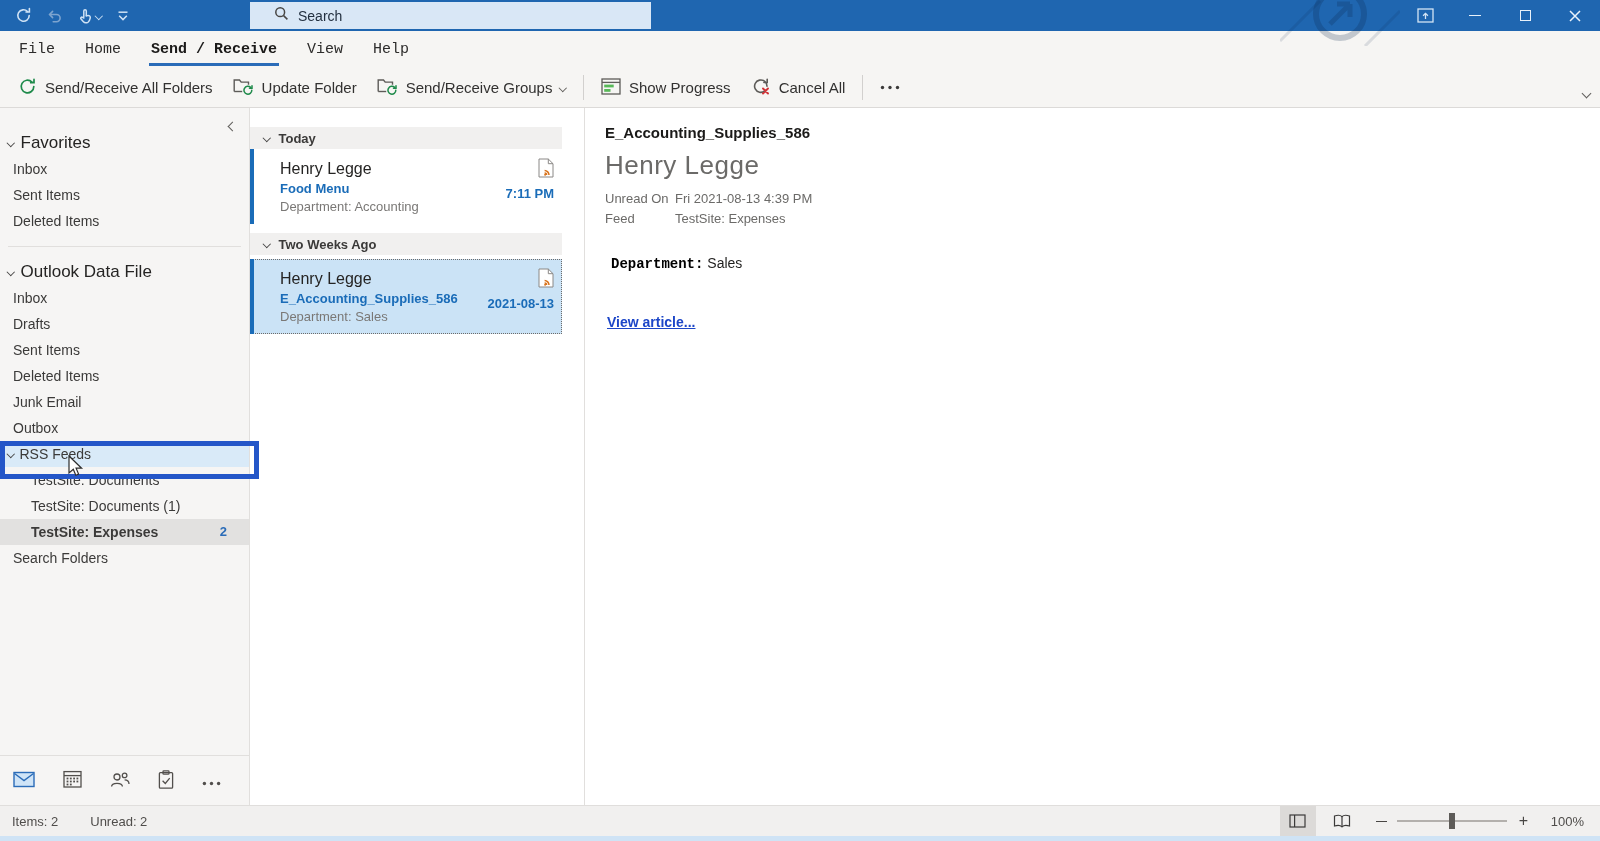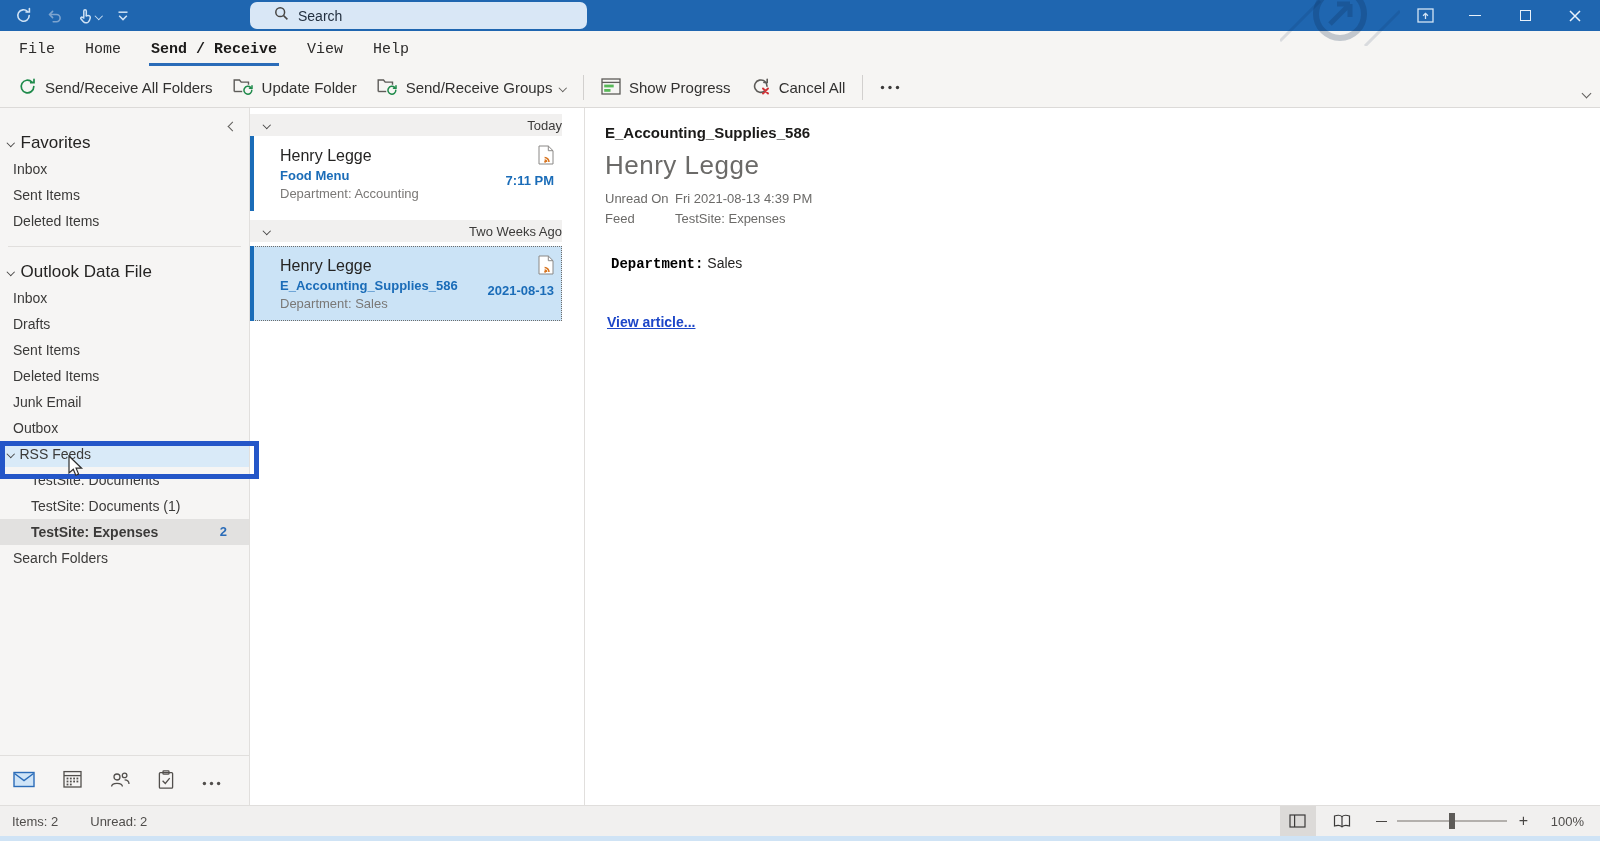--- a/index.html
+++ b/index.html
@@ -4,22 +4,22 @@
 <style>
   * { box-sizing: border-box; margin: 0; padding: 0; }
   html,body { width:1600px; }
   body { font-family: "Liberation Sans", sans-serif; background:#fff; }
   .app { position:relative; width:1600px; height:841px; overflow:hidden; background:#fff; }
 
   
   .titlebar { position:relative; height:31px; background:#1f66b0; display:flex; align-items:center; }
   .qat { display:flex; align-items:center; gap:15px; padding-left:15px; }
   .qat .ticon { display:flex; align-items:center; gap:3px; cursor:default; }
-  .searchbox { position:absolute; left:250px; top:2px; width:337px; height:27px;
-               background:#d9e7f6; display:flex; align-items:center; padding-left:24px; gap:9px;border-radius:7px; }
+  .searchbox { position:absolute; left:250px; top:2px; width:401px; height:27px;
+               background:#d9e7f6; display:flex; align-items:center; padding-left:24px; gap:9px; }
   .searchbox input { border:none; outline:none; background:transparent; font-size:14px; color:#1b2a3a;
                      font-family:"Liberation Sans",sans-serif; width:230px; }
   .searchbox input::placeholder { color:#233040; opacity:1; }
   .watermark { position:absolute; right:200px; top:-14px; pointer-events:none; }
   .wincontrols { margin-left:auto; display:flex; height:31px; }
   .wincontrols .wbtn { width:50px; height:31px; display:flex; align-items:center; justify-content:center; }
   .maxbox { width:11px; height:11px; border:1.4px solid #e8f1fa; }
   .minline { width:12px; height:0; border-top:1.6px solid #e8f1fa; }
 
   
@@ -69,22 +69,22 @@
   .cursor { position:absolute; left:66px; top:455px; z-index:7; pointer-events:none; }
 
   
   .listpane { width:335px; border-right:1px solid #e1dfdd; background:#fff; }
   .list-header { display:flex; align-items:center; padding:16px 20px 8px 28px; }
   .ltab { font-size:15px; color:#605e5c; }
   .ltab.active { color:#1a6cb8; font-weight:bold; border-bottom:2px solid #1a6cb8; padding-bottom:4px; }
   .ltab + .ltab { margin-left:24px; }
   .sortby { margin-left:auto; display:flex; align-items:center; gap:7px; font-size:13px; color:#484644; }
   .sortasc { margin-left:16px; font-size:15px; color:#484644; }
-  .group-header { height:22px; background:#f1f0ef; margin:6px 22px 0 0; display:flex; align-items:center;
-                  gap:9px; padding-left:14px; font-size:13px; font-weight:normal; color:#3b3a39;justify-content:space-between; }
+  .group-header { height:22px; background:#f1f0ef; margin:19px 22px 0 0; display:flex; align-items:center;
+                  gap:9px; padding-left:14px; font-size:13px; font-weight:bold; color:#3b3a39; }
   .group-header .chev { color:#424140; }
   .msg { position:relative; margin-right:22px; padding:9px 8px 9px 30px; display:flex; }
   .msg .bar { position:absolute; left:0; top:0; bottom:0; width:4px; background:#1a6cb8; }
   .msg.selected { background:#cbe3f6; outline:1px dotted #6e6c6a; outline-offset:-1px; }
   .msg-left { flex:1; min-width:0; }
   .sender { font-size:16px; color:#252423; line-height:22px; }
   .subject { font-size:13px; font-weight:bold; color:#1a6cb8; line-height:18px; white-space:nowrap; }
   .preview { font-size:13px; color:#7a7876; line-height:17px; }
   .msg-right { width:74px; display:flex; flex-direction:column; align-items:flex-end; }
   .time { font-size:13px; font-weight:bold; color:#1a6cb8; margin-top:3px; line-height:18px; }

